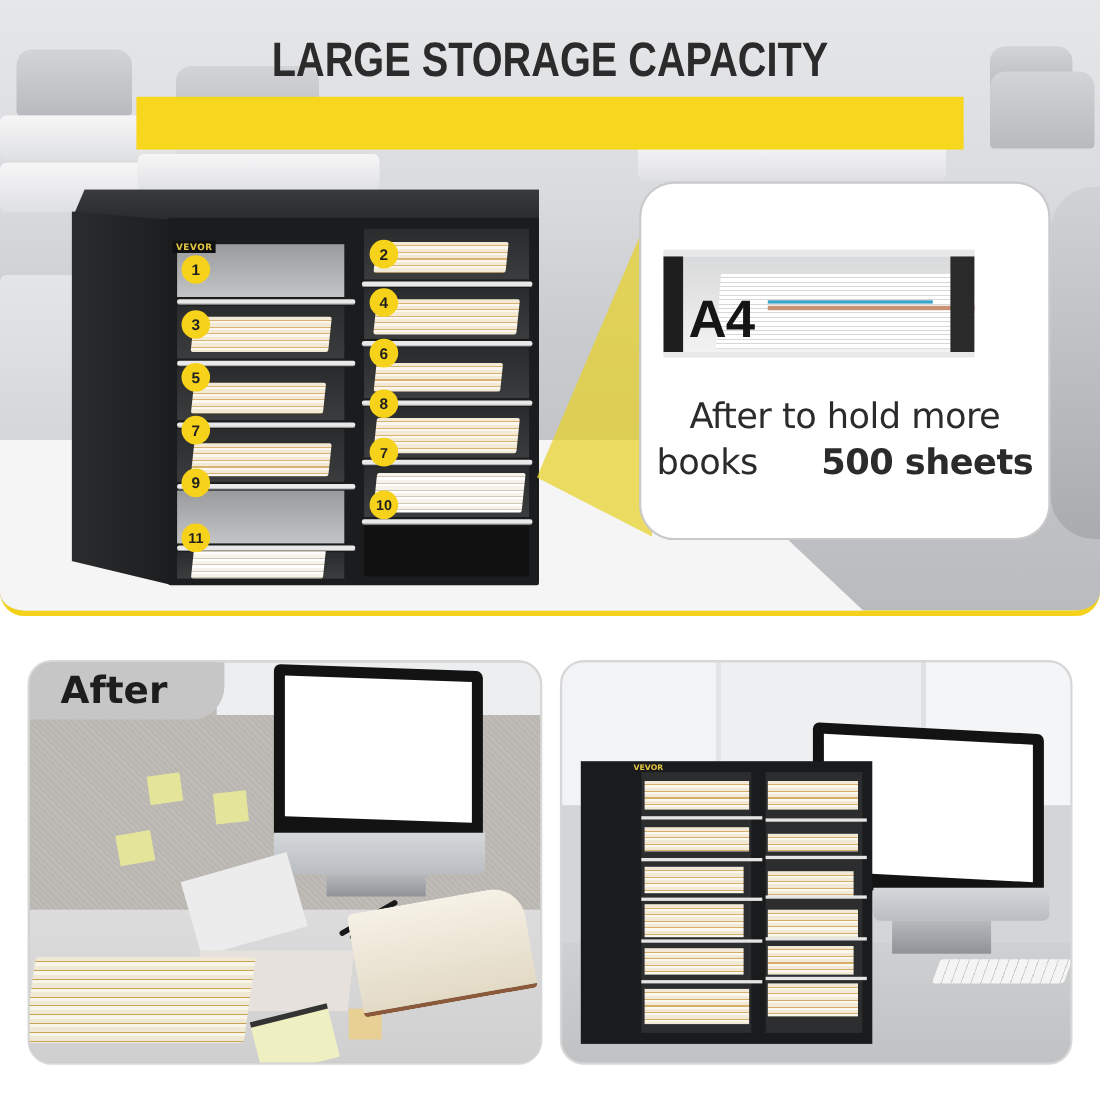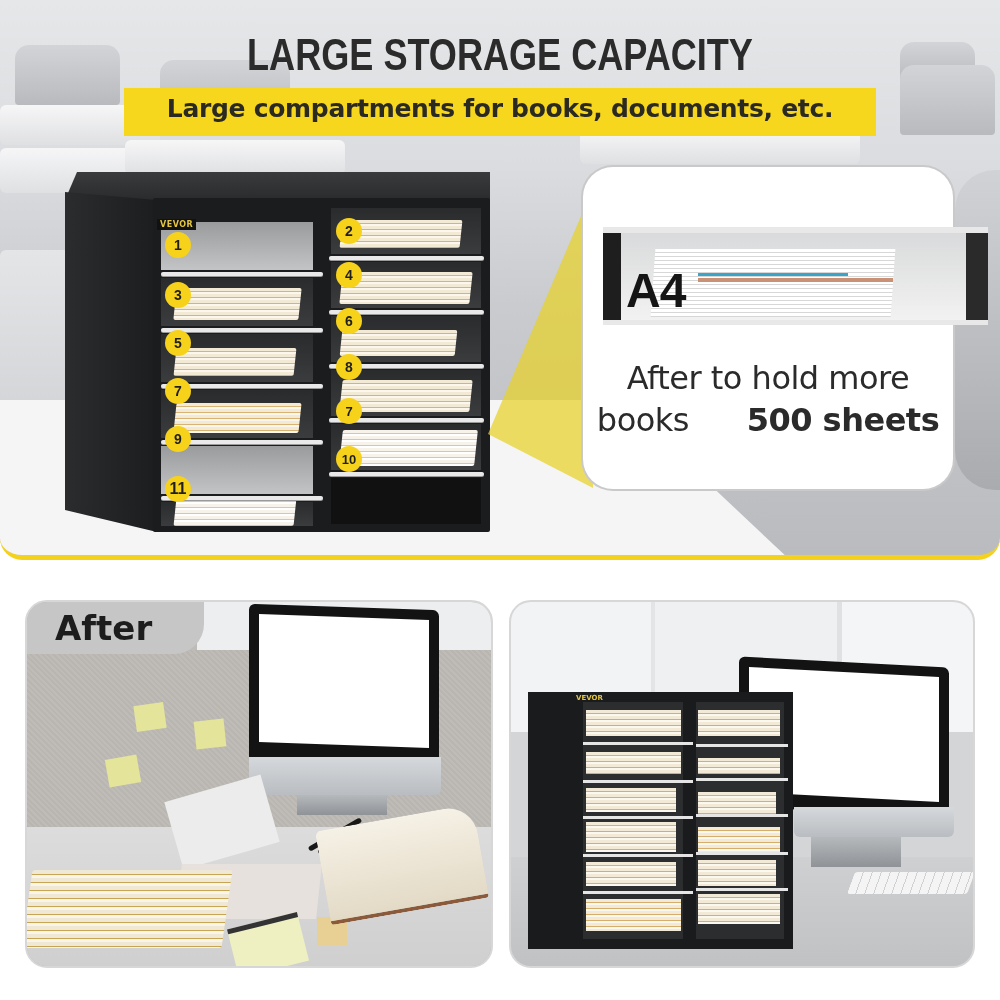--- a/index.html
+++ b/index.html
@@ -87,21 +87,21 @@
     position: absolute; left: 488px; top: 188px; width: 105px; height: 300px;
     background: rgba(232, 209, 40, 0.72);
     clip-path: polygon(100% 0, 100% 100%, 0 82%);
   }
   .callout-card {
     position: absolute; left: 583px; top: 167px; width: 370px; height: 322px;
     background: #ffffff; border-radius: 30px;
     box-shadow: 0 0 0 2px #c9c9c9;
   }
   .a4-strip {
-    position: absolute; left: 20px; top: 60px; width: 385px; height: 98px;
+    position: absolute; left: 20px; top: 60px; width: 283px; height: 98px;
     background: linear-gradient(180deg, #d9dadb, #f2f2f2);
     border-top: 6px solid #e8e8e8; border-bottom: 5px solid #e8e8e8;
     overflow: hidden;
   }
   .a4-post-l { position: absolute; left: 0; top: 0; width: 18px; height: 100%; background: #1e1e1f; }
   .a4-post-r { position: absolute; right: 0; top: 0; width: 22px; height: 100%; background: #2a2a2b; }
   .a4-stack {
     position: absolute; left: 50px; top: 16px; width: 240px; height: 68px;
     background: repeating-linear-gradient(180deg, #ffffff 0px, #ffffff 3px, #d7d7d7 3px, #d7d7d7 4px);
     transform: skewX(-4deg);
@@ -200,21 +200,20 @@
   <div class="bg-shape bg-desk" style="left:0;top:148px;width:140px;height:45px;"></div>
   <div class="bg-shape bg-desk" style="left:125px;top:140px;width:220px;height:35px;"></div>
   <div class="bg-shape bg-chair" style="left:160px;top:60px;width:130px;height:60px;"></div>
   <div class="bg-shape bg-desk" style="left:580px;top:130px;width:280px;height:34px;"></div>
   <div class="bg-shape bg-desk" style="left:0;top:250px;width:70px;height:200px;background:linear-gradient(180deg,#e4e5e7,#cfd1d4);"></div>
   <div class="bg-shape" style="left:955px;top:170px;width:45px;height:320px;background:linear-gradient(180deg,#d0d2d5,#a9abae);border-radius:40px 0 0 40px;"></div>
   <div class="floor-white"></div>
 
   <h1 class="headline">LARGE STORAGE CAPACITY</h1>
   <div class="subhead-bar"></div>
-  <p class="subhead">Large compartments for books, documents, etc.</p>
 
   <div class="organizer">
     <div class="org-top"></div>
     <div class="org-side"></div>
     <div class="org-front">
 
       <div class="bay" style="left:8px;top:24px;width:152px;height:48px;background:linear-gradient(180deg,#9a9b9d,#c3c4c6);"></div>
       <div class="bay" style="left:8px;top:80px;width:152px;height:48px;"></div>
       <div class="bay" style="left:8px;top:136px;width:152px;height:48px;"></div>
       <div class="bay" style="left:8px;top:192px;width:152px;height:48px;"></div>
@@ -252,21 +251,21 @@
       <div class="badge" style="left:12px;top:34px;">1</div>
       <div class="badge" style="left:183px;top:20px;">2</div>
       <div class="badge" style="left:12px;top:84px;">3</div>
       <div class="badge" style="left:183px;top:64px;">4</div>
       <div class="badge" style="left:12px;top:132px;">5</div>
       <div class="badge" style="left:183px;top:110px;">6</div>
       <div class="badge" style="left:12px;top:180px;">7</div>
       <div class="badge" style="left:183px;top:156px;">8</div>
       <div class="badge" style="left:12px;top:228px;">9</div>
       <div class="badge" style="left:183px;top:200px;font-size:13px;">7</div>
-      <div class="badge" style="left:12px;top:278px;font-size:16px;">11</div>
+      <div class="badge" style="left:12px;top:278px;font-size:13px;">11</div>
       <div class="badge" style="left:183px;top:248px;font-size:13px;">10</div>
     </div>
     <span class="org-brand">VEVOR</span>
   </div>
 
   <div class="callout-cone"></div>
   <div class="callout-card">
     <div class="a4-strip">
       <div class="a4-post-l"></div>
       <div class="a4-stack"></div>

